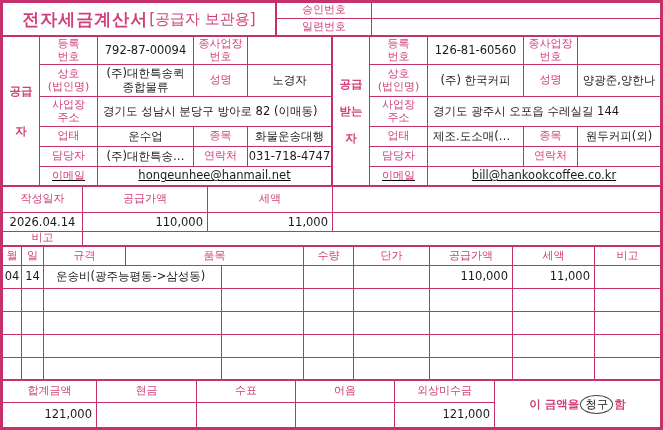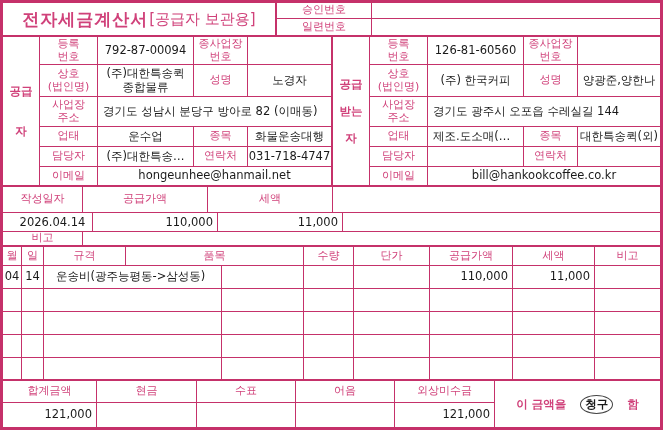--- a/index.html
+++ b/index.html
@@ -59,34 +59,34 @@
     width: 37px; border-right: 1px solid var(--bd);
     display: flex; align-items: center; justify-content: center;
     text-align: center; word-break: break-all;
     color: var(--pk); font-size: 11.5px; font-weight: bold;
     white-space: normal; padding: 15px 3px;
   }
   .side3 { line-height: 40px; }
   .side5 { line-height: 27px; }
   .rows { flex: 1; display: flex; flex-direction: column; }
   .prow { display: flex; border-bottom: 1px solid var(--bd); }
-  .prow:last-child { border-bottom: none; flex: 1; }
+  .prow:last-child { border-bottom: none; flex: 1; text-decoration: underline; }
   .h28 { height: 28px; } .h32 { height: 32px; } .h30 { height: 30px; }
   .h20 { height: 20px; }
   .wl  { width: 58px; }
   .wv  { width: 96px; }
   .wl2 { width: 54px; }
   .wv2 { flex: 1; }
 
   
   .summary { height: 60px; display: flex; flex-direction: column; }
   .srow { display: flex; border-bottom: 1px solid var(--bd); }
   .srow:last-child { border-bottom: none; flex: 1; }
   .shead { height: 32px; }
-  .sval  { height: 23px; padding-left: 10px; }
+  .sval  { height: 23px; }
   .sw1 { width: 80px; } .sw2 { width: 125px; } .sw3 { width: 125px; } .sw4 { flex: 1; }
 
   
   .items { height: 134px; display: flex; flex-direction: column; }
   .irow { display: flex; border-bottom: 1px solid var(--bd); height: 23px; }
   .irow:last-child { border-bottom: none; flex: 1; }
   .ihead { height: 19px; }
   .iw1 { width: 19px; } .iw2 { width: 22px; } .iw3 { width: 178px; }
   .iw4 { width: 82px; } .iw5 { width: 50px; } .iw6 { width: 76px; }
   .iw7 { width: 83px; } .iw8 { width: 82px; } .iw9 { flex: 1; }
@@ -100,22 +100,22 @@
   .fhead { height: 22px; }
   .fw1 { width: 94px; } .fw2 { width: 100px; } .fw3 { width: 99px; }
   .fw4 { width: 99px; } .fw5 { flex: 1; }
   .f-msg {
     flex: 1; display: flex; align-items: center; justify-content: center;
     color: var(--pk); font-size: 11.5px; font-weight: bold;
   }
   .choice {
     color: var(--tx);
     border: 1px solid #444; border-radius: 50%;
-    padding: 1px 4px; margin: 0 14px;
-    font-weight: bold;
+    padding: 1px 4px; margin: 0 1px;
+    font-weight: normal;
   }
 </style>
 </head>
 <body>
 
 <div class="invoice">
 
   <div class="sec header-band">
     <div class="title-cell">
       <span class="title-main">전자세금계산서</span>
@@ -198,21 +198,21 @@
         </div>
         <div class="prow h30">
           <div class="c lab wl">사업장
 주소</div>
           <div class="c val wv2 lft last">경기도 광주시 오포읍 수레실길 144</div>
         </div>
         <div class="prow h20">
           <div class="c lab wl">업태</div>
           <div class="c val wv lft">제조.도소매(…</div>
           <div class="c lab wl2">종목</div>
-          <div class="c val wv2 last">대한특송퀵(외)</div>
+          <div class="c val wv2 last">원두커피(외)</div>
         </div>
         <div class="prow h20">
           <div class="c lab wl">담당자</div>
           <div class="c val wv"></div>
           <div class="c lab wl2">연락처</div>
           <div class="c val wv2 last"></div>
         </div>
         <div class="prow">
           <div class="c lab wl">이메일</div>
           <div class="c val wv2 last">bill@hankookcoffee.co.kr</div>

